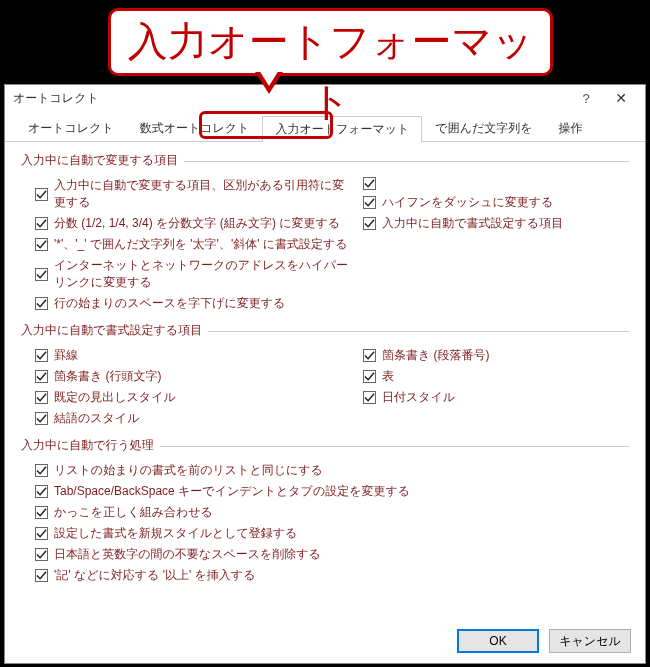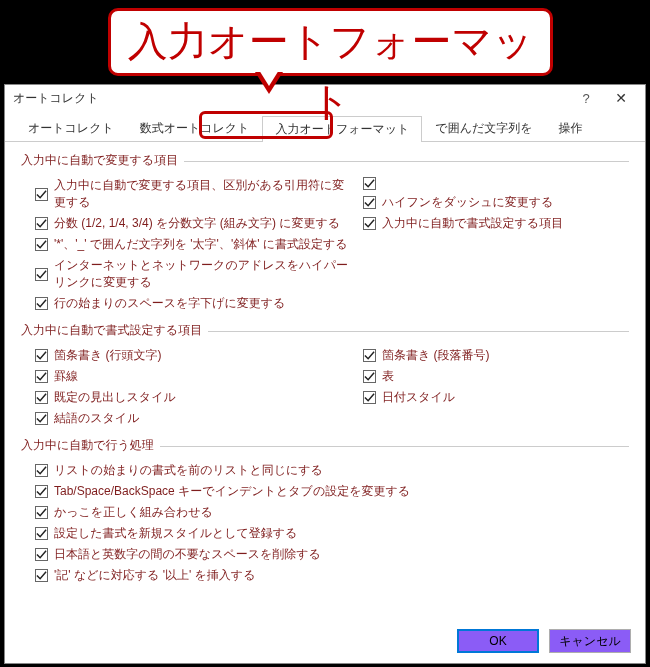--- a/index.html
+++ b/index.html
@@ -172,21 +172,21 @@
     display: flex;
     justify-content: flex-end;
     gap: 10px;
     padding: 10px 14px;
     border-top: none;
   }
   .btn {
     min-width: 82px;
     height: 24px;
     border: 1px solid #adadad;
-    background: #8b5cf6;
+    background: #e5e5e5;
     font-size: 12px;
     cursor: pointer;
     display: flex;
     align-items: center;
     justify-content: center;
   }
   .btn.primary {
     border: 1px solid #0078d7;
     box-shadow: inset 0 0 0 1px #0078d7;
   }
@@ -295,29 +295,29 @@
     <div class="group">
       <div class="group-title"><span>入力中に自動で書式設定する項目</span></div>
       <div class="two-col">
         <div class="col" id="g2-left">
             <div class="chk-row">
               <span class="chk">
                 <svg viewBox="0 0 12 12">
                   <path d="M1 6 L4.5 9.5 L11 2" stroke="#222" stroke-width="1.6" fill="none"></path>
                 </svg>
               </span>
+              <span>罫線</span>
+            </div>
+            <div class="chk-row">
+              <span class="chk">
+                <svg viewBox="0 0 12 12">
+                  <path d="M1 6 L4.5 9.5 L11 2" stroke="#222" stroke-width="1.6" fill="none"></path>
+                </svg>
+              </span>
               <span>箇条書き (行頭文字)</span>
-            </div>
-            <div class="chk-row">
-              <span class="chk">
-                <svg viewBox="0 0 12 12">
-                  <path d="M1 6 L4.5 9.5 L11 2" stroke="#222" stroke-width="1.6" fill="none"></path>
-                </svg>
-              </span>
-              <span>罫線</span>
             </div>
             <div class="chk-row">
               <span class="chk">
                 <svg viewBox="0 0 12 12">
                   <path d="M1 6 L4.5 9.5 L11 2" stroke="#222" stroke-width="1.6" fill="none"></path>
                 </svg>
               </span>
               <span>既定の見出しスタイル</span>
             </div>
             <div class="chk-row">

